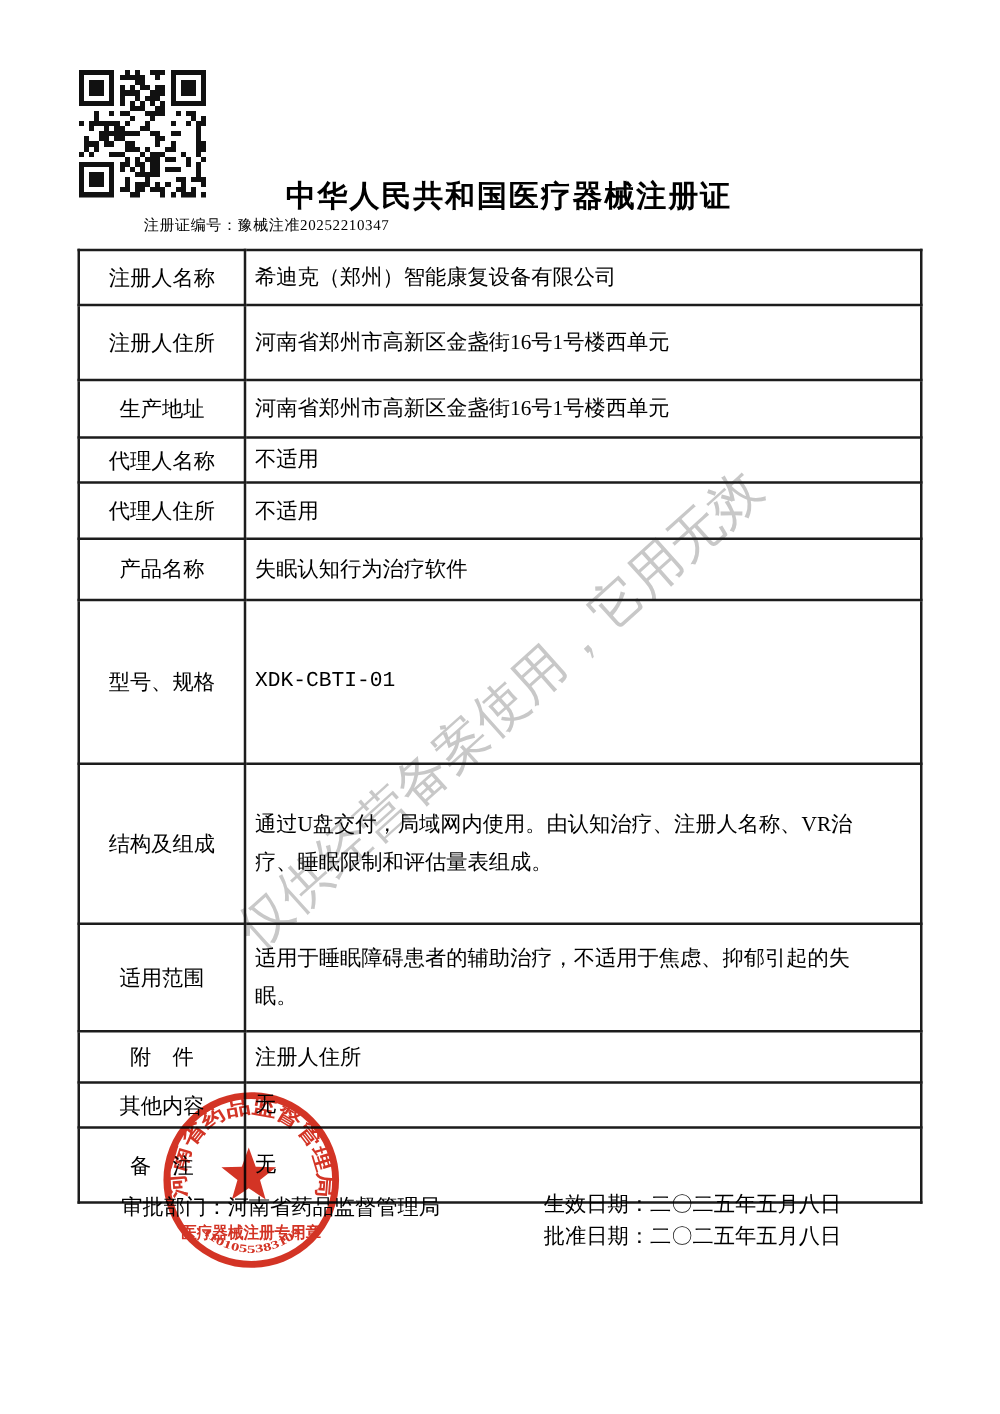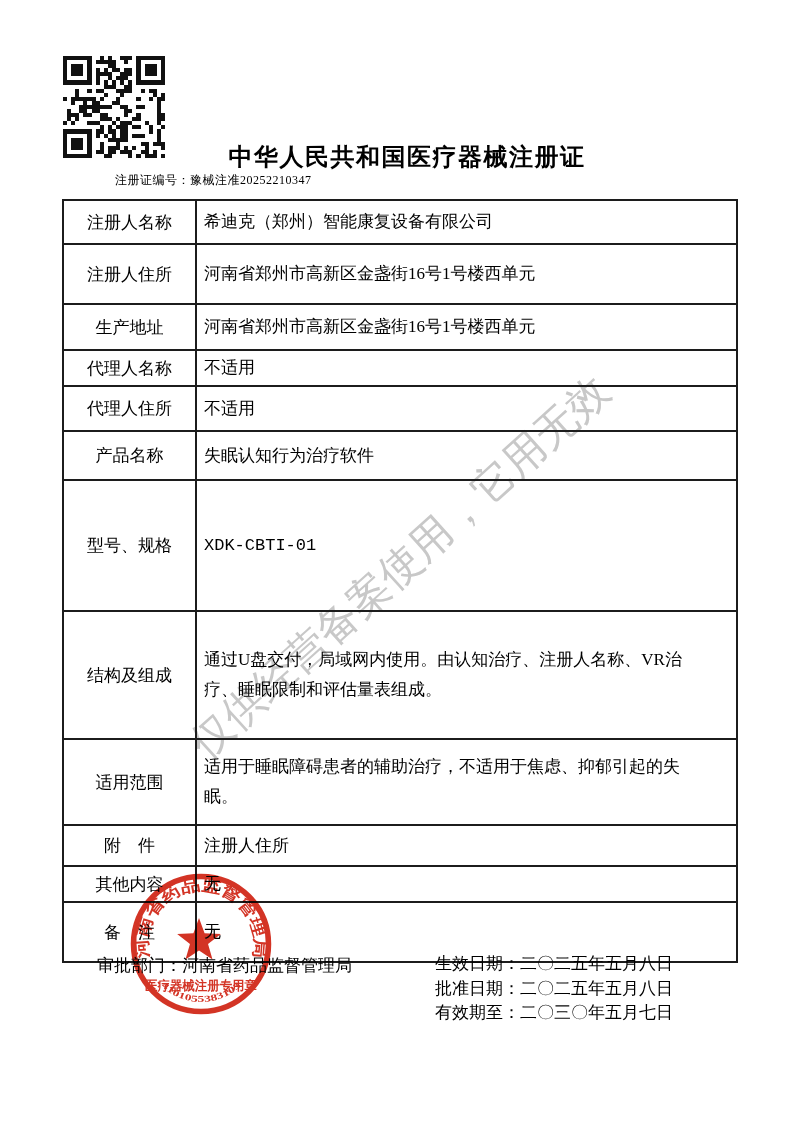--- a/index.html
+++ b/index.html
@@ -311,21 +311,20 @@
         <td class="val">无</td>
       </tr>
     </tbody>
   </table>
 
   <div class="approval">审批部门：河南省药品监督管理局</div>
 
   <div class="dates">
     <div>生效日期：二〇二五年五月八日</div>
     <div>批准日期：二〇二五年五月八日</div>
-    <div>有效期至：二〇三〇年五月七日</div>
   </div>
 
   <svg class="seal" width="152" height="152" viewBox="-76 -76 152 152">
     <circle class="ring" r="67.5"></circle>
     <path id="sealTopArc" d="M -51 16 A 53.5 53.5 0 1 1 51 16" fill="none"></path>
     <text class="red" font-size="16.5" font-weight="bold">
       <textPath href="#sealTopArc" startOffset="50%" text-anchor="middle" textLength="195" lengthAdjust="spacingAndGlyphs">河南省药品监督管理局</textPath>
     </text>
     <polygon class="red" transform="translate(-2,-3)" points="0,-23 5.58,-7.69 21.87,-7.11 9.03,2.94 13.52,18.61 0,9.5 -13.52,18.61 -9.03,2.94 -21.87,-7.11 -5.58,-7.69"></polygon>
     <text class="red" x="0" y="46" text-anchor="middle" font-size="13" font-weight="bold" textLength="112" lengthAdjust="spacingAndGlyphs">医疗器械注册专用章</text>

